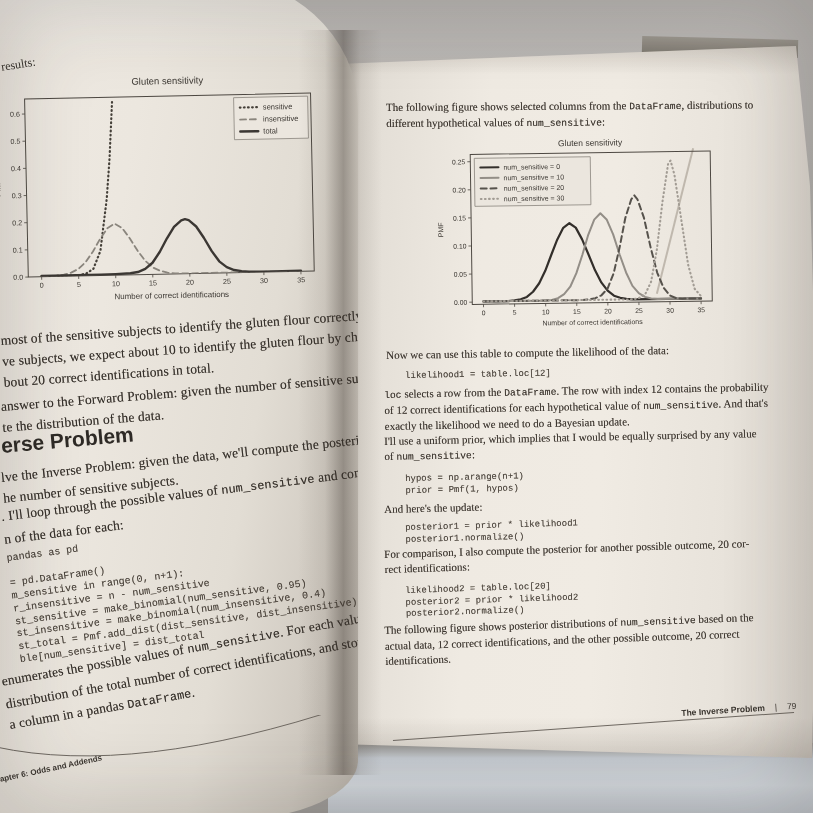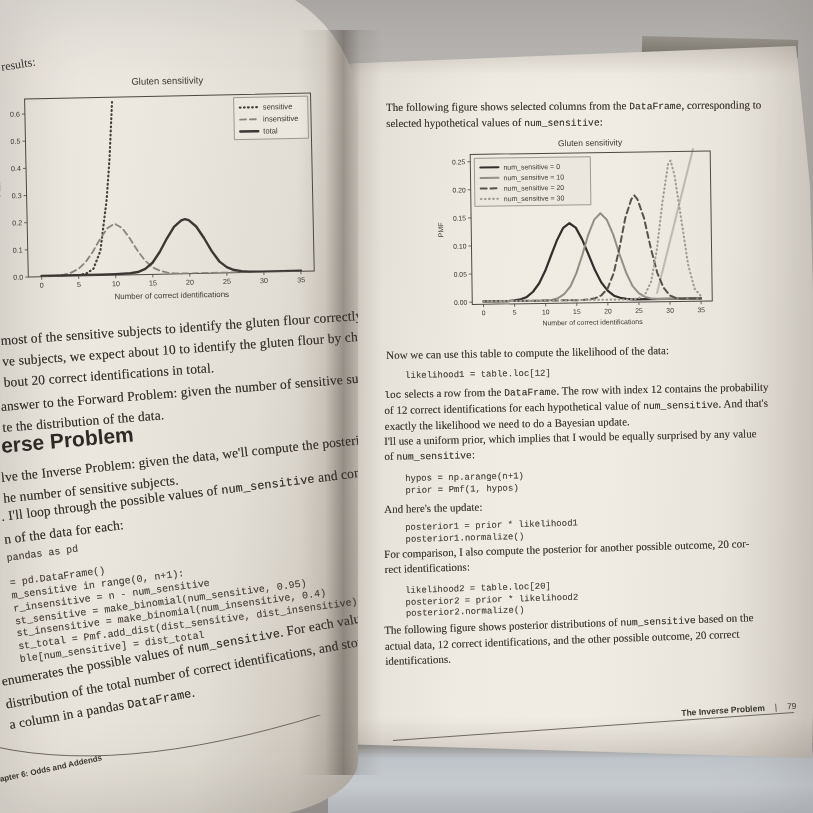--- a/index.html
+++ b/index.html
@@ -53,22 +53,22 @@
 
 <div class="photo">
 
   <div class="bottom-surface"></div>
   <div class="stack-edge"></div>
 
   <div class="page right-page">
     <div class="crease" style="left:336px;top:100px;height:150px;transform:rotate(14deg);"></div>
 
     <div class="blk ser proseR" style="left:48px;top:54px;--rot:-0.4deg">
-        <div class="line"><span>The following figure shows selected columns from the </span><span class="mono">DataFrame</span><span>, corresponding to</span></div>
-        <div class="line"><span>selected hypothetical values of </span><span class="mono">num_sensitive</span><span>:</span></div>
+        <div class="line"><span>The following figure shows selected columns from the </span><span class="mono">DataFrame</span><span>, distributions to</span></div>
+        <div class="line"><span>different hypothetical values of </span><span class="mono">num_sensitive</span><span>:</span></div>
       </div>
 
     <svg class="chart chart2 blk" style="left:90px;top:94px;--rot:-0.8deg" width="320" height="200">
         <defs>
           <clipPath id="clip1">
             <rect x="42" y="14" width="240" height="151"></rect>
           </clipPath>
         </defs>
         <rect x="42" y="15" width="240" height="150" fill="none" stroke="#4d4842" stroke-width="1"></rect>
         <line x1="53.19170984455958" y1="165" x2="53.19170984455958" y2="168" stroke="#4d4842" stroke-width="0.8"></line>

